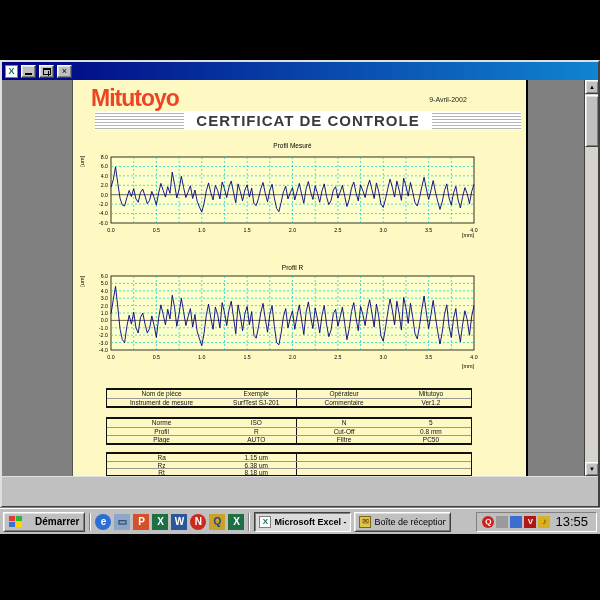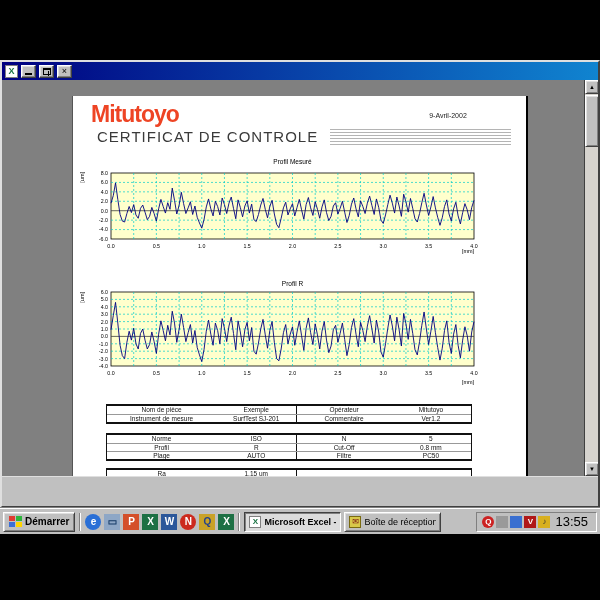--- a/index.html
+++ b/index.html
@@ -38,27 +38,27 @@
   #vscroll{position:absolute;right:0;top:0;width:14px;height:396px;background:#d6d3ce;
            border-left:1px solid #404040;}
   .sb-btn{position:absolute;left:0;width:14px;height:14px;background:#c0c0c0;border:1px solid;
           border-color:#fff #404040 #404040 #fff;box-shadow:inset 1px 1px 0 #dfdfdf,inset -1px -1px 0 #808080;
           font-size:6px;line-height:12px;text-align:center;color:#000;padding:0;}
   #sb-up{top:0;} #sb-down{bottom:0;}
   #sb-thumb{position:absolute;left:0;top:15px;width:14px;height:52px;background:#c0c0c0;border:1px solid;
           border-color:#fff #404040 #404040 #fff;box-shadow:inset 1px 1px 0 #dfdfdf,inset -1px -1px 0 #808080;}
 
   
-  #page{position:absolute;left:70px;top:0;width:456px;height:396px;background:#ffffff;
-        border-right:2px solid #000;border-left:1px solid #555;margin-top:16px;}
+  #page{position:absolute;left:70px;top:0;width:456px;height:396px;background:#fef9c3;
+        border-right:2px solid #000;border-left:1px solid #555;}
   #logo{position:absolute;left:18px;top:5px;font-size:23px;font-weight:bold;letter-spacing:-1px;
         color:#ee4424;transform:scaleY(1.05);}
   #doc-date{position:absolute;left:330px;top:16px;width:90px;text-align:center;font-size:7px;color:#222;}
-  #title-band{position:absolute;left:12px;top:31px;width:426px;height:19px;
-        background:repeating-linear-gradient(180deg,#fff 0 2px,#b4b4b4 2px 3px);}
+  #title-band{position:absolute;left:22px;top:31px;width:426px;height:19px;text-align:center;
+        background:repeating-linear-gradient(180deg,#fff 0 2px,#b4b4b4 2px 3px);font-weight:bold;}
   #doc-title{display:inline-block;background:#fff;padding:0 12px;font-size:15px;letter-spacing:1px;
         color:#3a3a3a;line-height:19px;}
 
   .chart-title{position:absolute;left:38px;width:363px;text-align:center;font-size:6.5px;color:#000;}
   #ct1{top:62px;} #ct2{top:184px;}
   .chart-svg{position:absolute;left:0;}
   #chart1-svg{top:74px;} #chart2-svg{top:193px;}
   .um-label{position:absolute;left:6px;font-size:5.5px;color:#000;writing-mode:vertical-rl;transform:rotate(180deg);}
   #um1{top:76px;} #um2{top:196px;}
   .mm-label{position:absolute;left:378px;width:34px;text-align:center;font-size:5.5px;color:#000;}
@@ -71,21 +71,21 @@
   .tsec2{margin-bottom:7px;}
   .trow{display:flex;height:8px;border-top:1px solid #999;}
   .trow:first-child{border-top:none;}
   .tsec2 .trow{height:8px;} .tsec3 .trow{height:7px;}
   .tcell{font-size:6.5px;line-height:7px;text-align:center;color:#111;overflow:hidden;white-space:nowrap;}
   .tc0{width:30%;} .tc1{width:22%;} .tc2{width:26%;border-left:1px solid #111;} .tc3{width:22%;}
 
   
   #taskbar{position:absolute;left:0;top:448px;width:600px;height:26px;background:#c0c0c0;
            border-top:1px solid #fff;box-shadow:0 -1px 0 #808080;display:flex;align-items:center;padding:0 3px;}
-  #start-btn{height:20px;display:flex;align-items:center;gap:3px;padding:0 5px;font-size:10px;font-weight:bold;
+  #start-btn{height:20px;display:flex;align-items:center;gap:13px;padding:0 5px;font-size:10px;font-weight:bold;
            background:#c0c0c0;border:1px solid;border-color:#fff #404040 #404040 #fff;
            box-shadow:inset 1px 1px 0 #dfdfdf,inset -1px -1px 0 #808080;}
   .flag{display:grid;grid-template-columns:6px 6px;grid-template-rows:5px 5px;gap:1px;}
   .flag i{display:block;}
   .groove{width:2px;height:18px;border-left:1px solid #808080;border-right:1px solid #fff;margin:0 4px;}
   #quick-launch{display:flex;gap:3px;align-items:center;}
   .ql{width:16px;height:16px;font-size:10px;font-weight:bold;line-height:16px;text-align:center;
       color:#fff;border:0;padding:0;}
   .ql0{background:#2a6fd6;border-radius:8px;}
   .ql1{background:#8ea7c6;color:#143a66;}

